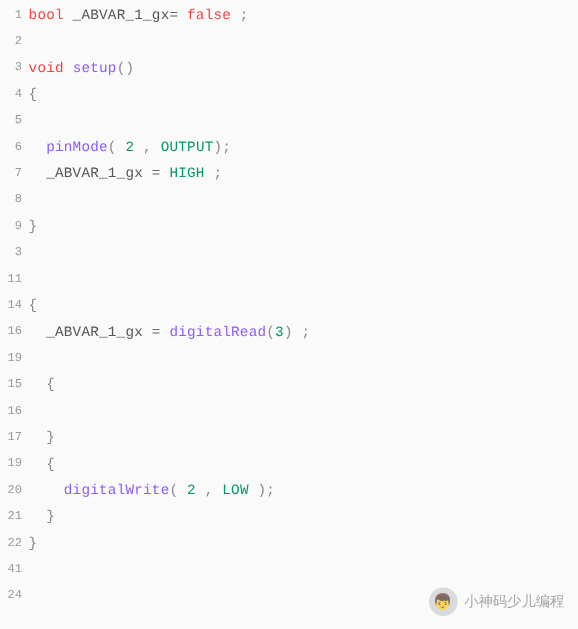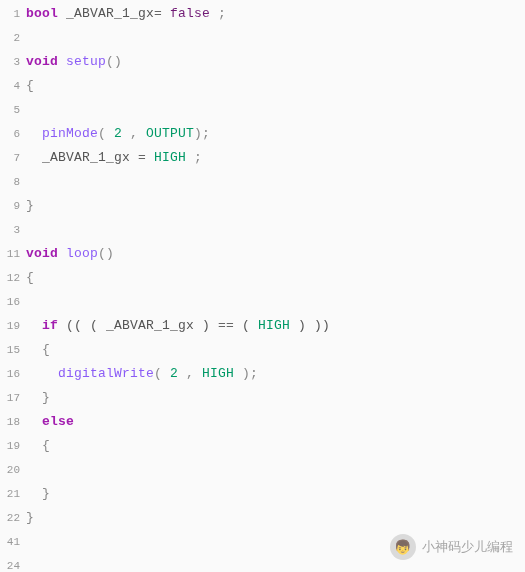--- a/index.html
+++ b/index.html
@@ -30,28 +30,28 @@
     color: #999;
     font-size: 11px;
     padding-right: 6px;
     user-select: none;
   }
   .code {
     white-space: pre;
     color: #666;
     letter-spacing: 0.2px;
   }
-  .kw { color: #a21caf; font-weight: bold; }
+  .kw { color: #ef4444; font-weight: normal; }
   .fn { color: #8b5cf6; }
   .num { color: #009966; }
   .const { color: #009966; }
   .op { color: #666; }
   .id { color: #555; text-align: right; }
   .punc { color: #888; }
-  .bool { color: #701a75; }
+  .bool { color: #ef4444; }
   .watermark {
     position: absolute;
     right: 12px;
     bottom: 12px;
     display: flex;
     align-items: center;
     gap: 6px;
     color: #888;
     font-family: sans-serif;
     font-size: 13px;
@@ -106,55 +106,50 @@
     <div class="line">
       <span class="lineno">9</span>
       <span class="code"><span class="punc">}</span></span>
     </div>
     <div class="line">
       <span class="lineno">3</span>
       <span class="code"></span>
     </div>
     <div class="line">
       <span class="lineno">11</span>
-      <span class="code"><span class="kw">void</span><span class="id"> </span><span class="fn">loop</span><span class="punc">()</span></span>
     </div>
     <div class="line">
-      <span class="lineno">12</span>
+      <span class="lineno">14</span>
       <span class="code"><span class="punc">{</span></span>
     </div>
     <div class="line">
       <span class="lineno">16</span>
+      <span class="code"><span class="id">  _ABVAR_1_gx </span><span class="op">= </span><span class="fn">digitalRead</span><span class="punc">(</span><span class="num">3</span><span class="punc">) ;</span></span>
     </div>
     <div class="line">
       <span class="lineno">19</span>
-      <span class="code"><span class="id">  </span><span class="kw">if</span><span class="id"> (( ( _ABVAR_1_gx ) </span><span class="op">==</span><span class="id"> ( </span><span class="const">HIGH</span><span class="id"> ) ))</span></span>
     </div>
     <div class="line">
       <span class="lineno">15</span>
       <span class="code"><span class="punc">  {</span></span>
     </div>
     <div class="line">
       <span class="lineno">16</span>
-      <span class="code"><span class="id">    </span><span class="fn">digitalWrite</span><span class="punc">( </span><span class="num">2</span><span class="punc"> , </span><span class="const">HIGH</span><span class="punc"> );</span></span>
     </div>
     <div class="line">
       <span class="lineno">17</span>
       <span class="code"><span class="punc">  }</span></span>
-    </div>
-    <div class="line">
-      <span class="lineno">18</span>
-      <span class="code"><span class="id">  </span><span class="kw">else</span></span>
     </div>
     <div class="line">
       <span class="lineno">19</span>
       <span class="code"><span class="punc">  {</span></span>
     </div>
     <div class="line">
       <span class="lineno">20</span>
+      <span class="code"><span class="id">    </span><span class="fn">digitalWrite</span><span class="punc">( </span><span class="num">2</span><span class="punc"> , </span><span class="const">LOW</span><span class="punc"> );</span></span>
     </div>
     <div class="line">
       <span class="lineno">21</span>
       <span class="code"><span class="punc">  }</span></span>
     </div>
     <div class="line">
       <span class="lineno">22</span>
       <span class="code"><span class="punc">}</span></span>
     </div>
     <div class="line">

